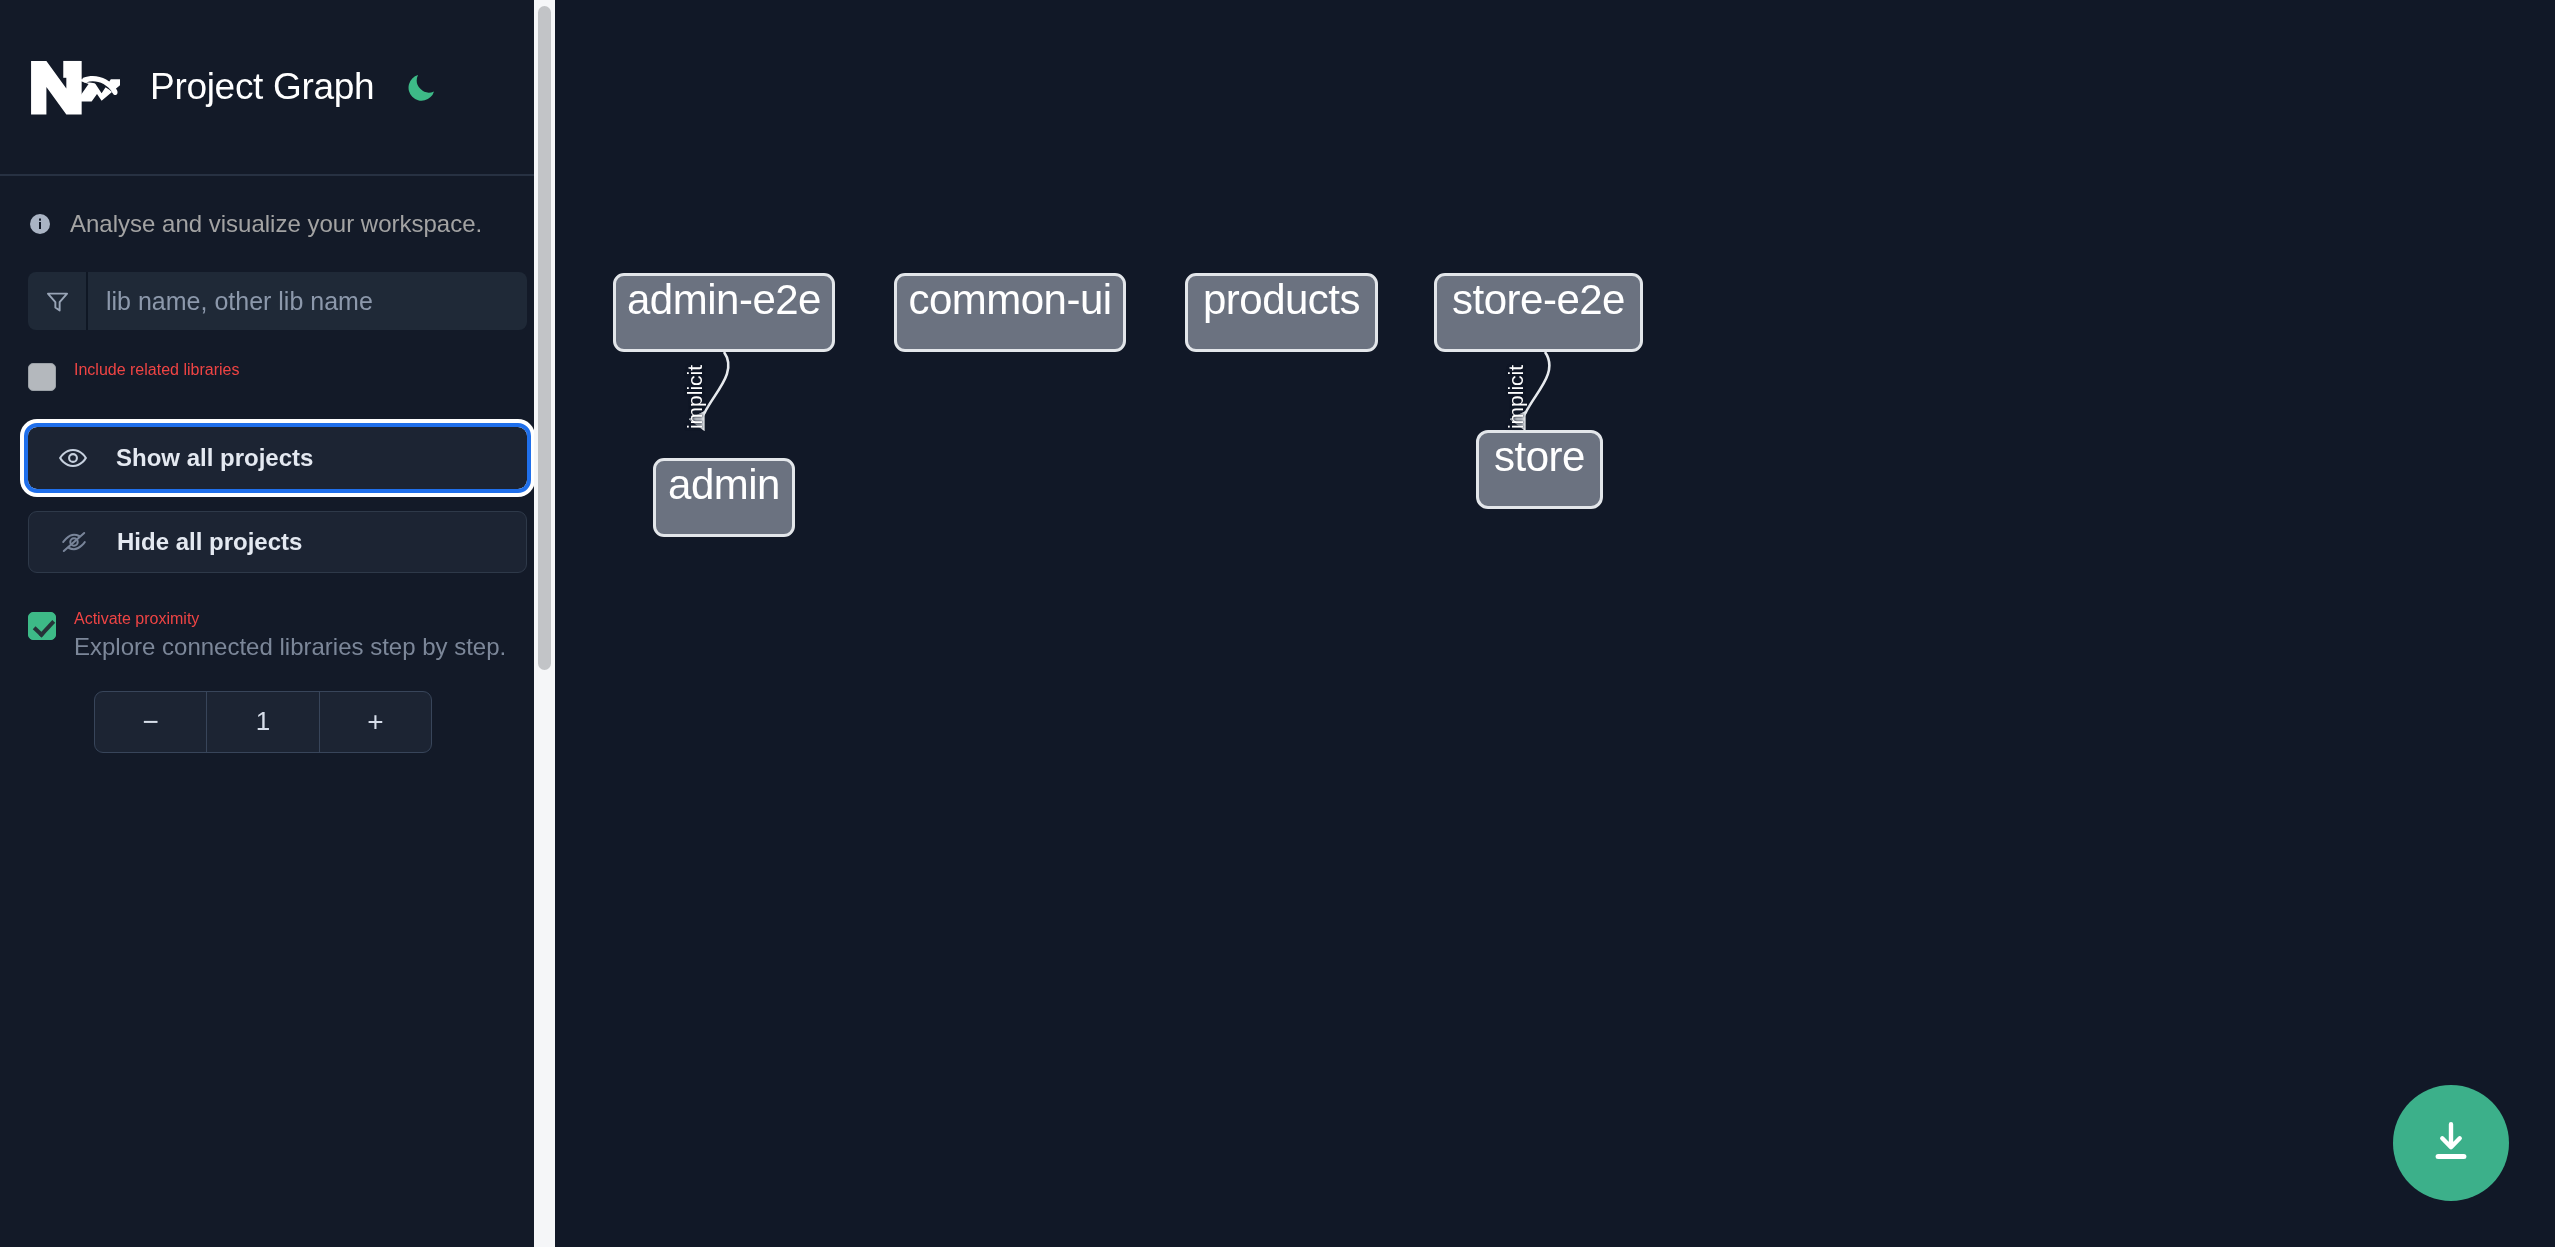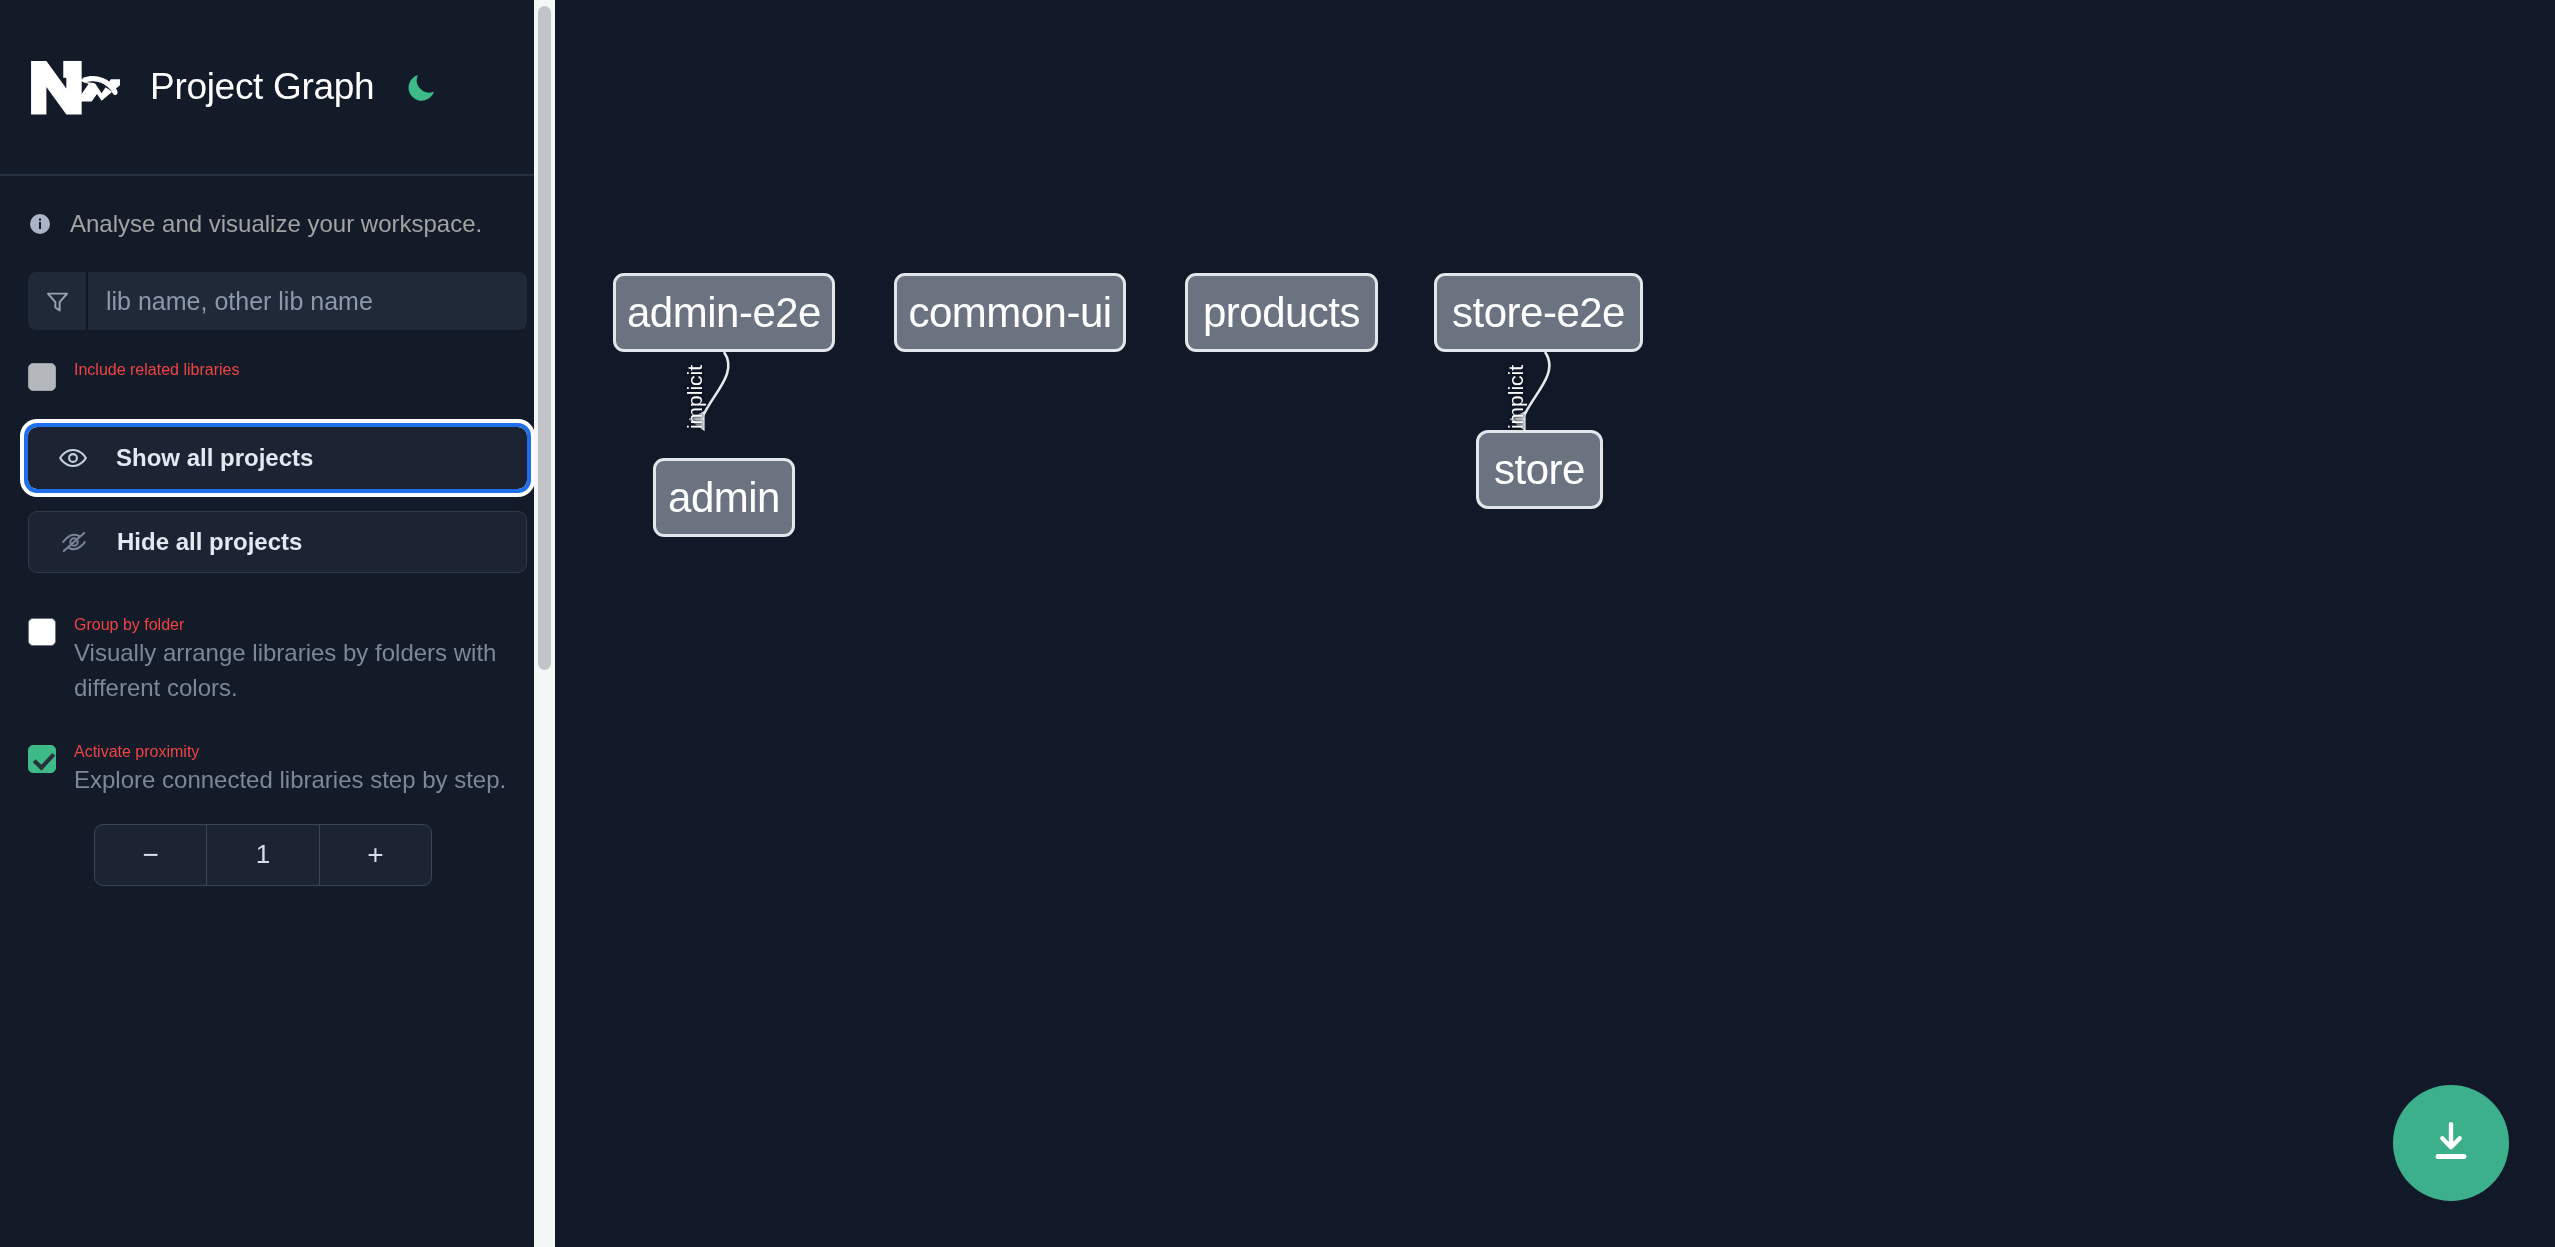--- a/index.html
+++ b/index.html
@@ -150,21 +150,21 @@
     flex: 1 1 auto;
     height: 1247px;
     background: #111827;
     overflow: hidden;
   }
   .node {
     position: absolute;
     background: #6b7280;
     border: 3px solid #e3e6ea;
     border-radius: 11px;
-    display: flex; align-items: center; justify-content: center;
+    display: flex; justify-content: center;
     color: #ffffff;
     font-size: 42px;
     font-family: "Liberation Sans", sans-serif;
     letter-spacing: -0.5px;
     cursor: pointer;
     white-space: nowrap;
   }
   #edges { position: absolute; left: 0; top: 0; width: 100%; height: 100%; pointer-events: none; }
   .edge-label {
     position: absolute;
@@ -259,27 +259,20 @@
             <svg width="30" height="24" viewBox="0 0 24 20" aria-hidden="true">
               <path d="M3 10s4-6 9-6c1.6 0 3 .4 4.2 1M21 10s-4 6-9 6c-1.6 0-3-.4-4.2-1" fill="none" stroke="#79859a" stroke-width="1.7" stroke-linecap="round"></path>
               <circle cx="12" cy="10" r="3.1" fill="none" stroke="#79859a" stroke-width="1.7"></circle>
               <line x1="3.5" y1="17.5" x2="20.5" y2="2.5" stroke="#79859a" stroke-width="1.7" stroke-linecap="round"></line>
             </svg>
           </span>
           <span>Hide all projects</span>
         </div>
       </div>
 
-      <div class="check-row" style="margin-top:40px">
-        <span class="cb empty"></span>
-        <span class="check-text">
-          <span class="check-title" style="display:block">Group by folder</span>
-          <span class="check-desc" style="display:block">Visually arrange libraries by folders with different colors.</span>
-        </span>
-      </div>
 
       <div class="check-row" style="margin-top:34px">
         <span class="cb checked"></span>
         <span class="check-text">
           <span class="check-title" style="display:block">Activate proximity</span>
           <span class="check-desc" style="display:block">Explore connected libraries step by step.</span>
         </span>
       </div>
 
       <div class="stepper">

